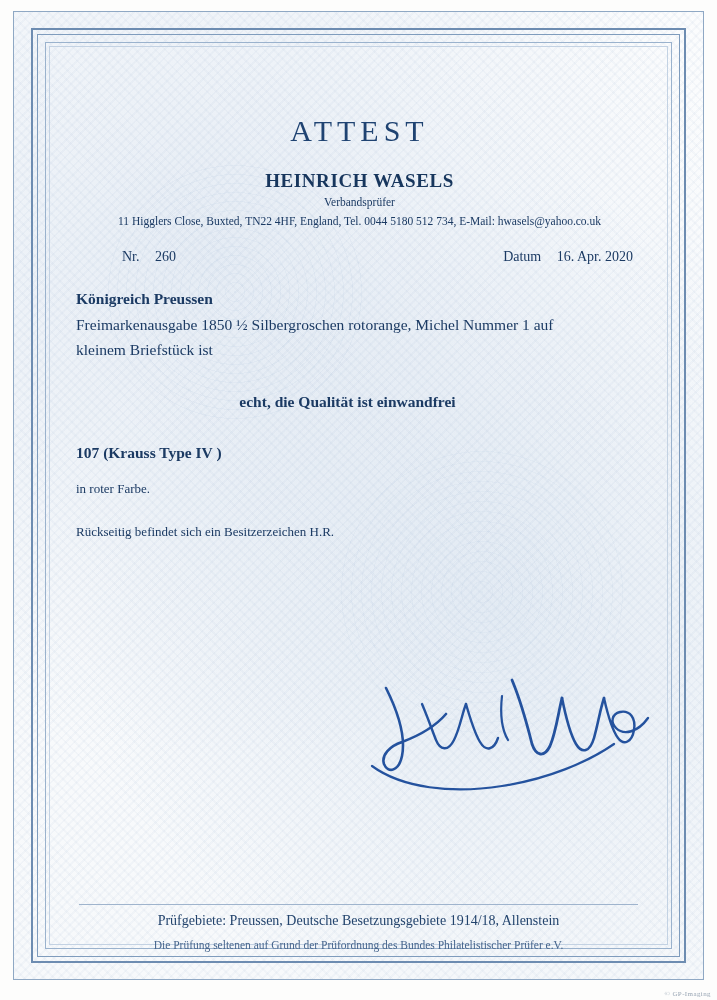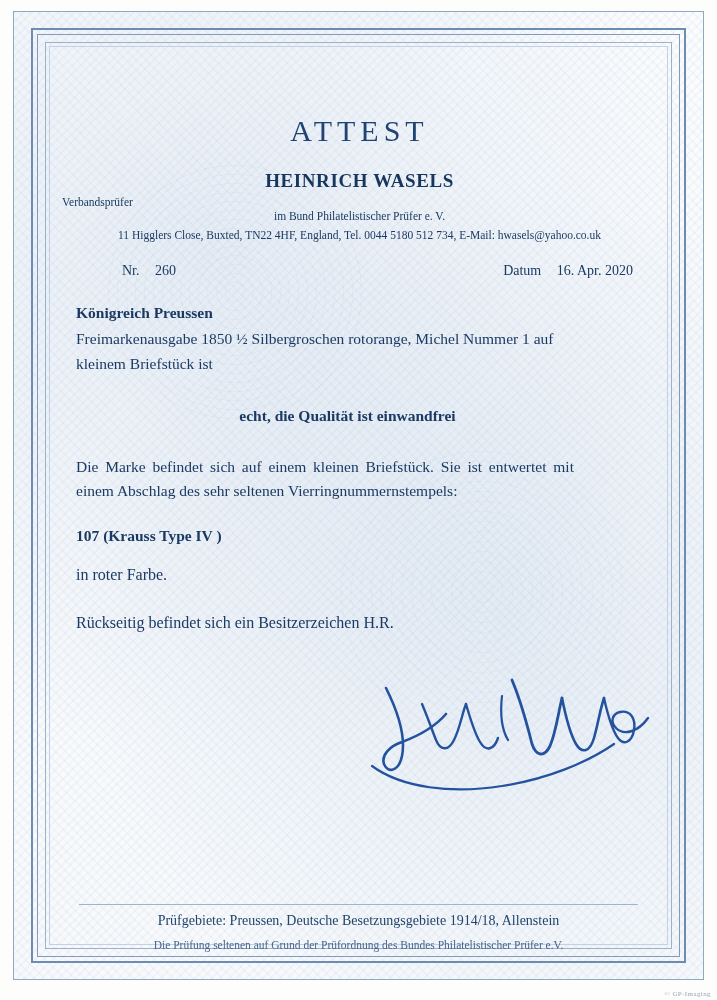--- a/index.html
+++ b/index.html
@@ -118,21 +118,21 @@
 
   .expert-name {
     text-align: center;
     font-size: 19px;
     font-weight: bold;
     letter-spacing: 0.6px;
     margin-top: 22px;
     color: #17365d;
   }
   .expert-role {
-    text-align: left;
+    text-align: center;
     font-size: 11.5px;
     margin-top: 4px;
     color: #1b3a63;
   }
   .expert-assoc {
     text-align: center;
     font-size: 11.5px;
     margin-top: 2px;
     color: #1b3a63;
   }
@@ -186,21 +186,21 @@
     max-width: 498px;
   }
 
   .cancel-type {
     font-weight: bold;
     font-size: 15.5px;
     margin-top: 20px;
   }
 
   .para {
-    font-size: 16px;
+    font-size: 13px;
     margin-top: 14px;
   }
   .para-gap {
     margin-top: 22px;
   }
 
   
   .signature {
     position: absolute;
     left: 300px;
@@ -255,21 +255,20 @@
     <div class="guilloche"></div>
 
     <div class="content">
 
       <div class="title">ATTEST</div>
 
       <div class="expert-name">HEINRICH WASELS</div>
 
       <div class="expert-role">Verbandsprüfer</div>
 
-      <div class="expert-assoc">im Bund Philatelistischer Prüfer e. V.</div>
 
       <div class="expert-address">11 Higglers Close, Buxted, TN22 4HF, England, Tel. 0044 5180 512 734, E-Mail: hwasels@yahoo.co.uk</div>
 
       <div class="meta-row">
         <div class="meta-cell">
           <span class="meta-label">Nr.</span>
           <span class="meta-value">260</span>
         </div>
         <div class="meta-cell">
           <span class="meta-label">Datum</span>
@@ -278,21 +277,20 @@
       </div>
 
       <div class="body">
 
         <div class="subject-title">Königreich Preussen</div>
 
         <div class="subject-text">Freimarkenausgabe 1850 ½ Silbergroschen rotorange, Michel Nummer 1 auf kleinem Briefstück ist</div>
 
         <div class="verdict">echt, die Qualität ist einwandfrei</div>
 
-        <div class="justified">Die Marke befindet sich auf einem kleinen Briefstück. Sie ist entwertet mit einem Abschlag des sehr seltenen Vierringnummernstempels:</div>
 
         <div class="cancel-type">107 (Krauss Type IV )</div>
 
         <div class="para">in roter Farbe.</div>
 
 
         <div class="para para-gap">Rückseitig befindet sich ein Besitzerzeichen H.R.</div>
 
       </div>
 

